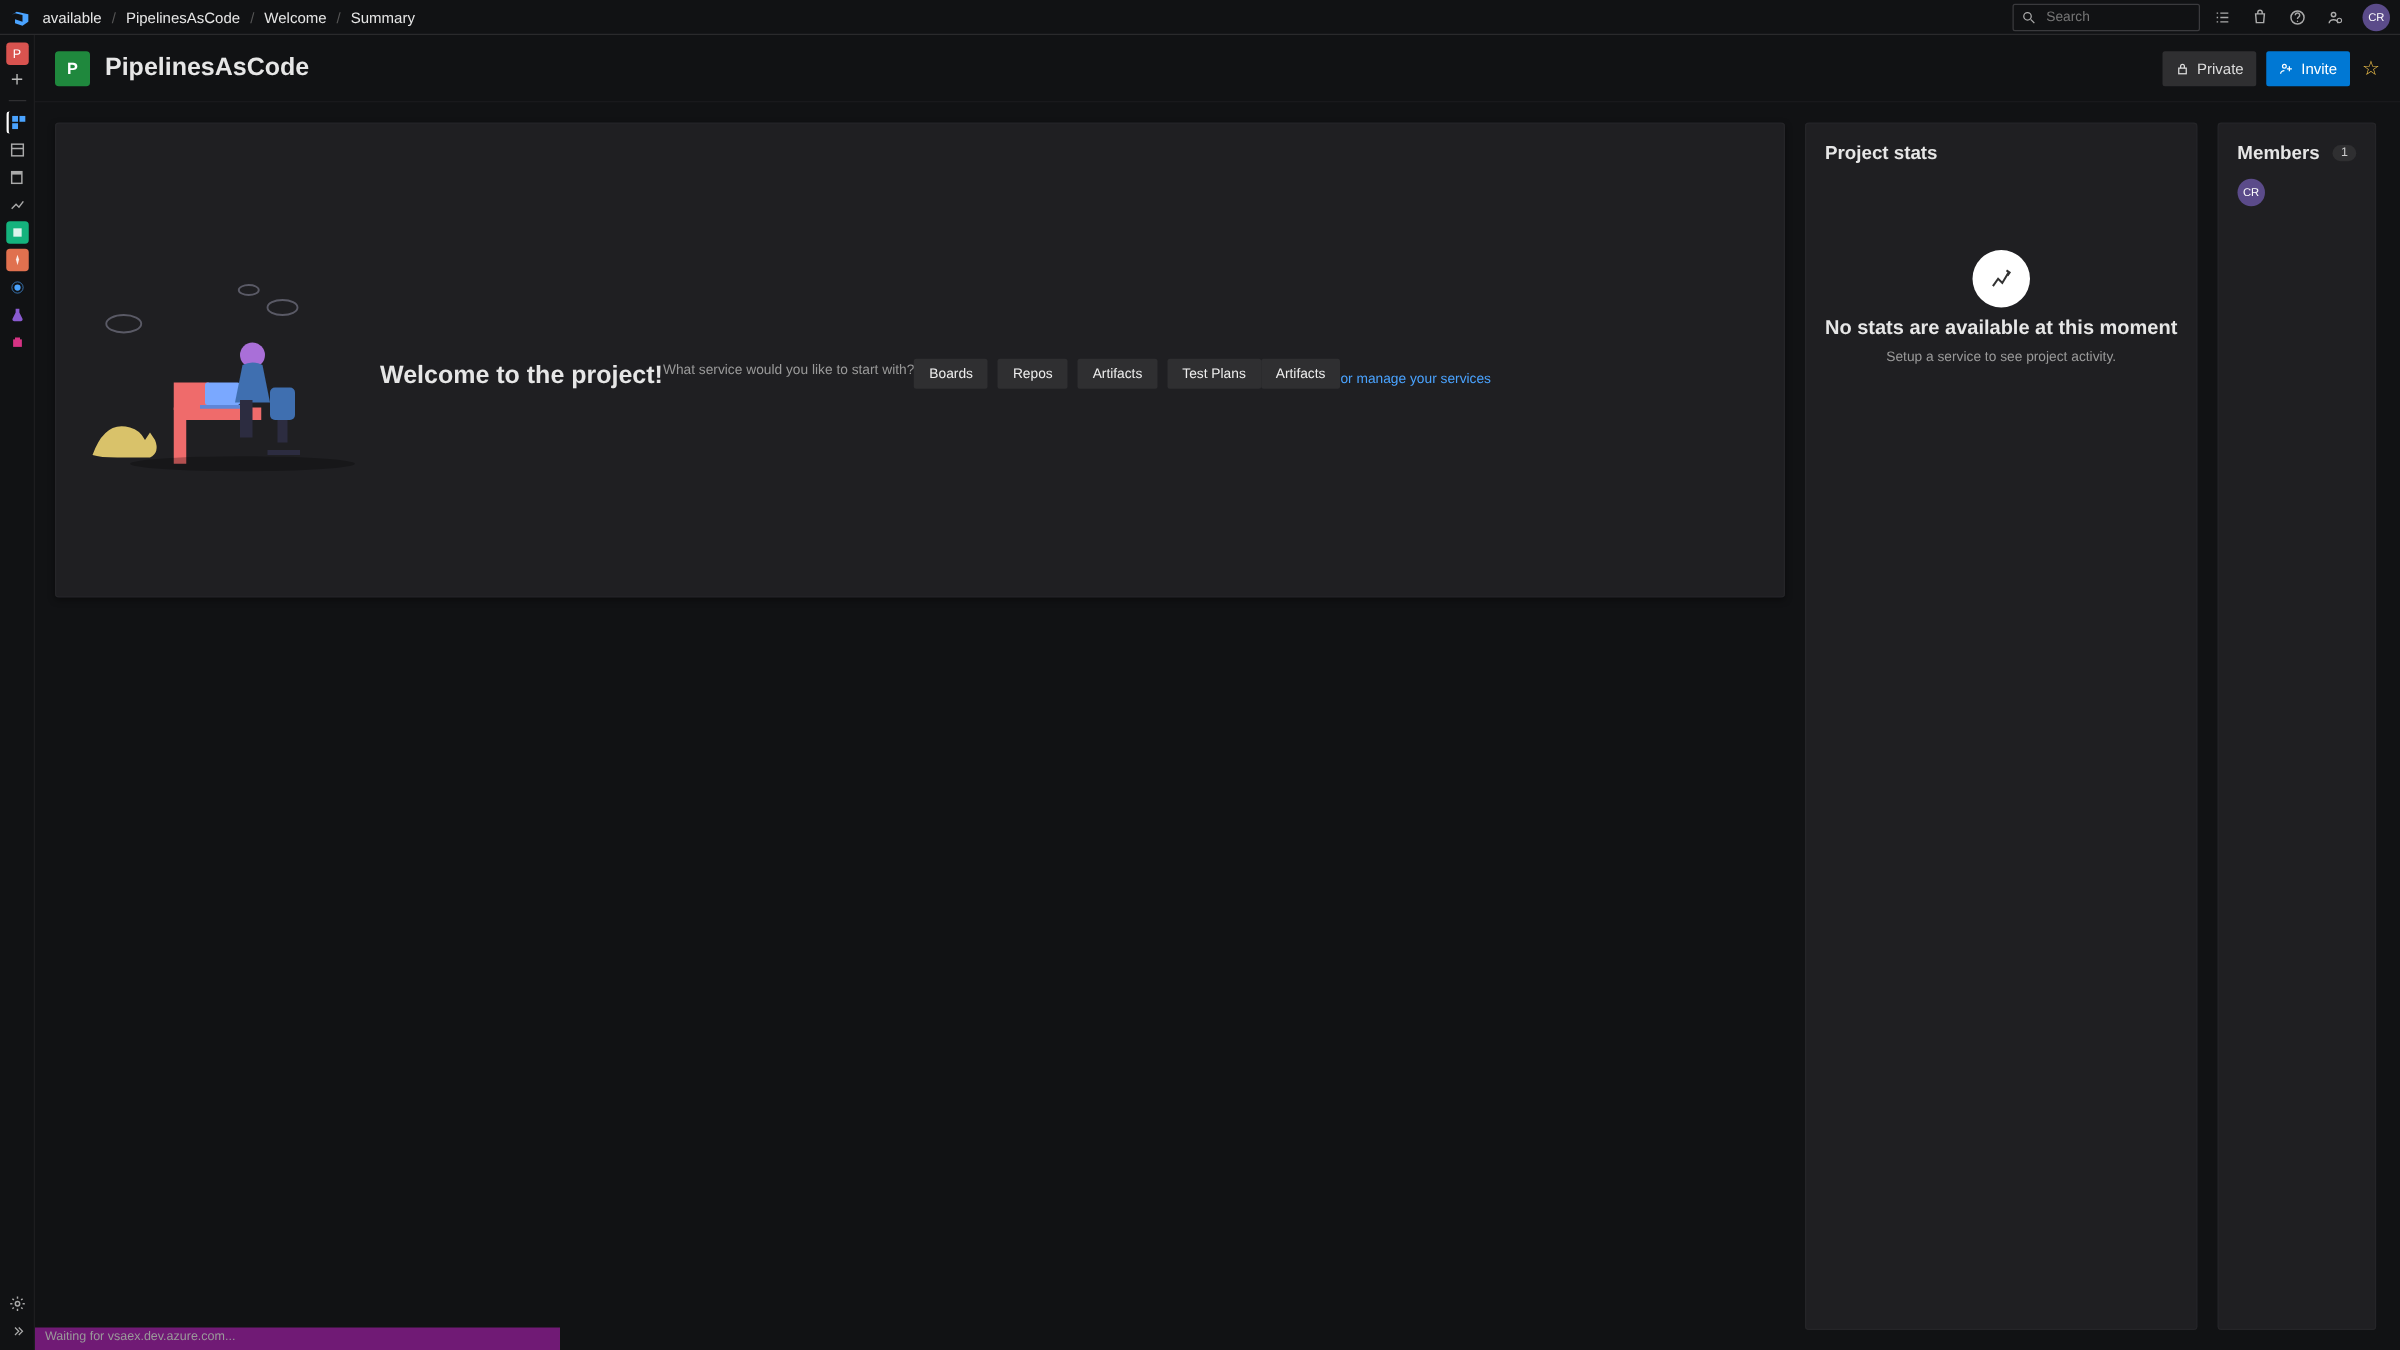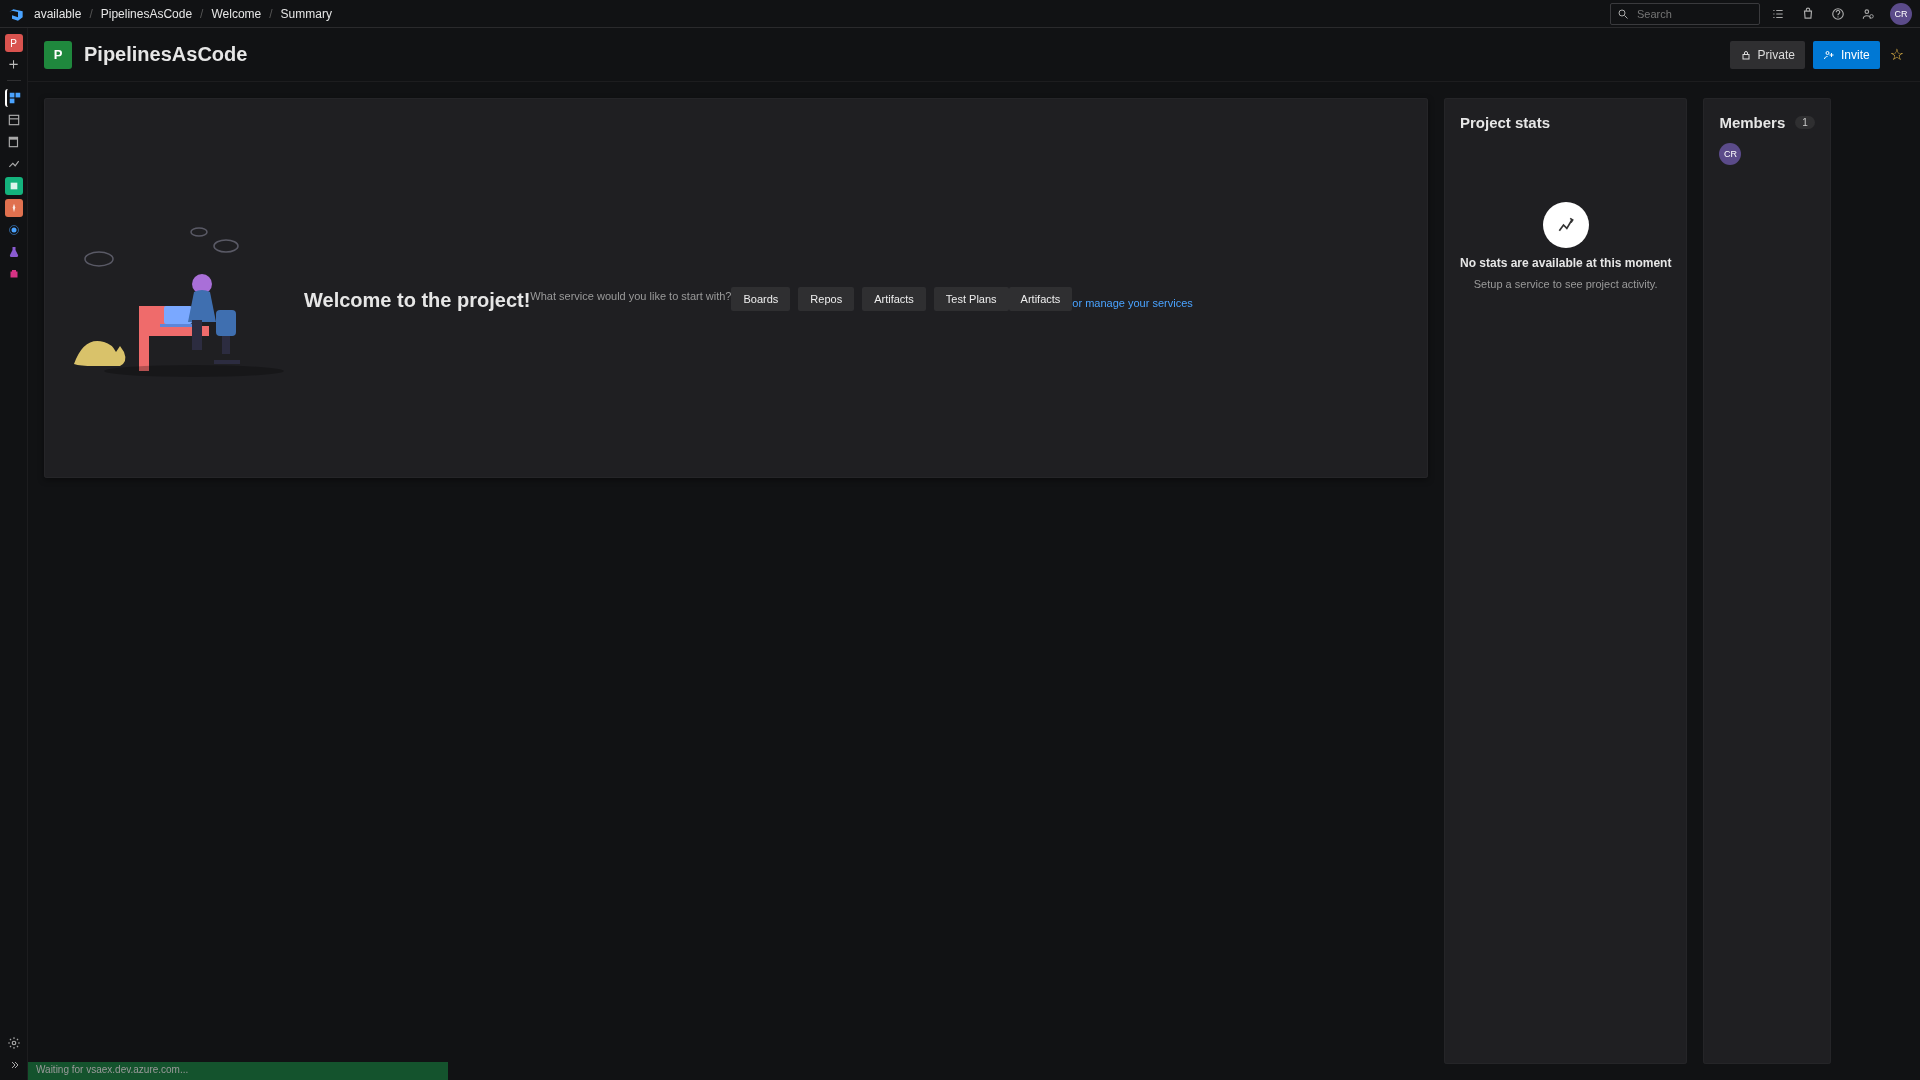--- a/index.html
+++ b/index.html
@@ -94,29 +94,29 @@
   .welcomecard .sub{color:var(--muted);font-size:11px;margin-bottom:14px}
   .svcrow{display:flex;gap:8px;margin-bottom:8px}
   .svcbtn{background:#2f2f31;color:#eee;font-size:11px;padding:6px 12px;border-radius:2px;cursor:pointer}
   .managelink{color:var(--link);font-size:11px;cursor:pointer}
 
   .sidecol{width:460px;display:flex;flex-direction:row;gap:16px}
   .card{background:var(--panel);border-radius:3px;box-shadow:0 0 0 1px #252528 inset;padding:16px}
   .card h3{margin:0 0 0 0;font-size:15px;font-weight:600}
   .statsbody{height:230px;display:flex;flex-direction:column;align-items:center;justify-content:center;gap:8px}
   .statcircle{width:46px;height:46px;border-radius:50%;background:#fff;display:flex;align-items:center;justify-content:center;color:#222}
-  .statmsg{font-size:12px;font-weight:600}
+  .statmsg{font-size:16px;font-weight:600}
   .stathint{font-size:11px;color:var(--muted)}
   .memberrow{display:flex;align-items:center;gap:10px}
   .mcount{background:#2f2f31;color:#ccc;font-size:10px;border-radius:8px;padding:1px 7px}
   .mav{width:22px;height:22px;border-radius:50%;background:#5b4b8a;display:flex;align-items:center;justify-content:center;color:#fff;font-size:9px;margin-top:12px;cursor:pointer}
 
   .statusbar{
     position:absolute;left:28px;bottom:0;height:18px;
-    background:#14532d;color:#9a9a9a;font-size:10px;
+    background:#701a75;color:#9a9a9a;font-size:10px;
     padding:2px 8px;border-radius:0;
     min-width:420px;
   }
   svg{display:block}
 </style>
 </head>
 <body>
 
 <div class="topbar">
   <div class="logo">

